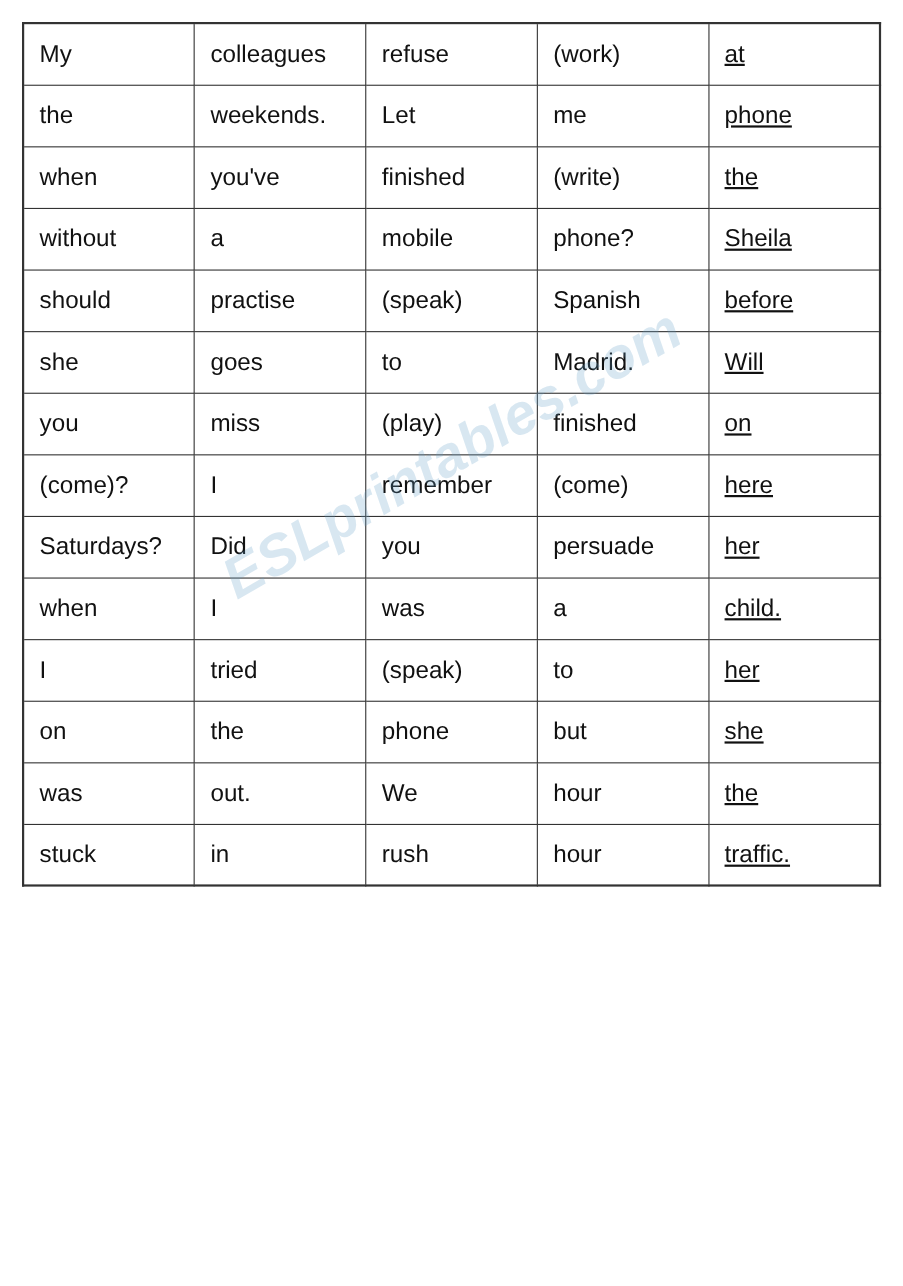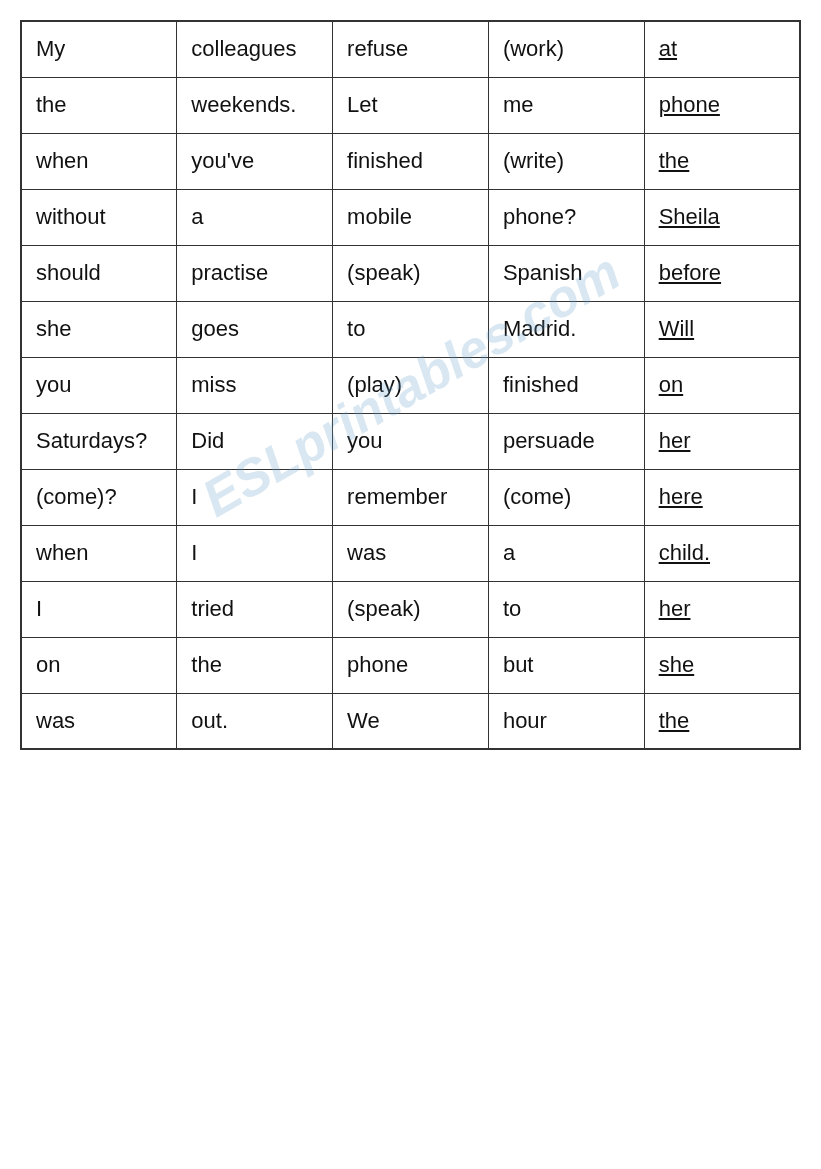--- a/index.html
+++ b/index.html
@@ -114,32 +114,32 @@
           <td>Will</td>
         </tr>
         <tr>
           <td>you</td>
           <td>miss</td>
           <td>(play)</td>
           <td>finished</td>
           <td>on</td>
         </tr>
         <tr>
+          <td>(come)?</td>
+          <td>I</td>
+          <td>remember</td>
+          <td>(come)</td>
+          <td>here</td>
+        </tr>
+        <tr>
           <td>Saturdays?</td>
           <td>Did</td>
           <td>you</td>
           <td>persuade</td>
           <td>her</td>
-        </tr>
-        <tr>
-          <td>(come)?</td>
-          <td>I</td>
-          <td>remember</td>
-          <td>(come)</td>
-          <td>here</td>
         </tr>
         <tr>
           <td>when</td>
           <td>I</td>
           <td>was</td>
           <td>a</td>
           <td>child.</td>
         </tr>
         <tr>
           <td>I</td>
@@ -155,15 +155,22 @@
           <td>but</td>
           <td>she</td>
         </tr>
         <tr>
           <td>was</td>
           <td>out.</td>
           <td>We</td>
           <td>hour</td>
           <td>the</td>
         </tr>
+        <tr>
+          <td>stuck</td>
+          <td>in</td>
+          <td>rush</td>
+          <td>hour</td>
+          <td>traffic.</td>
+        </tr>
       </tbody>
   </table>
 </div>
 
 </body></html>

